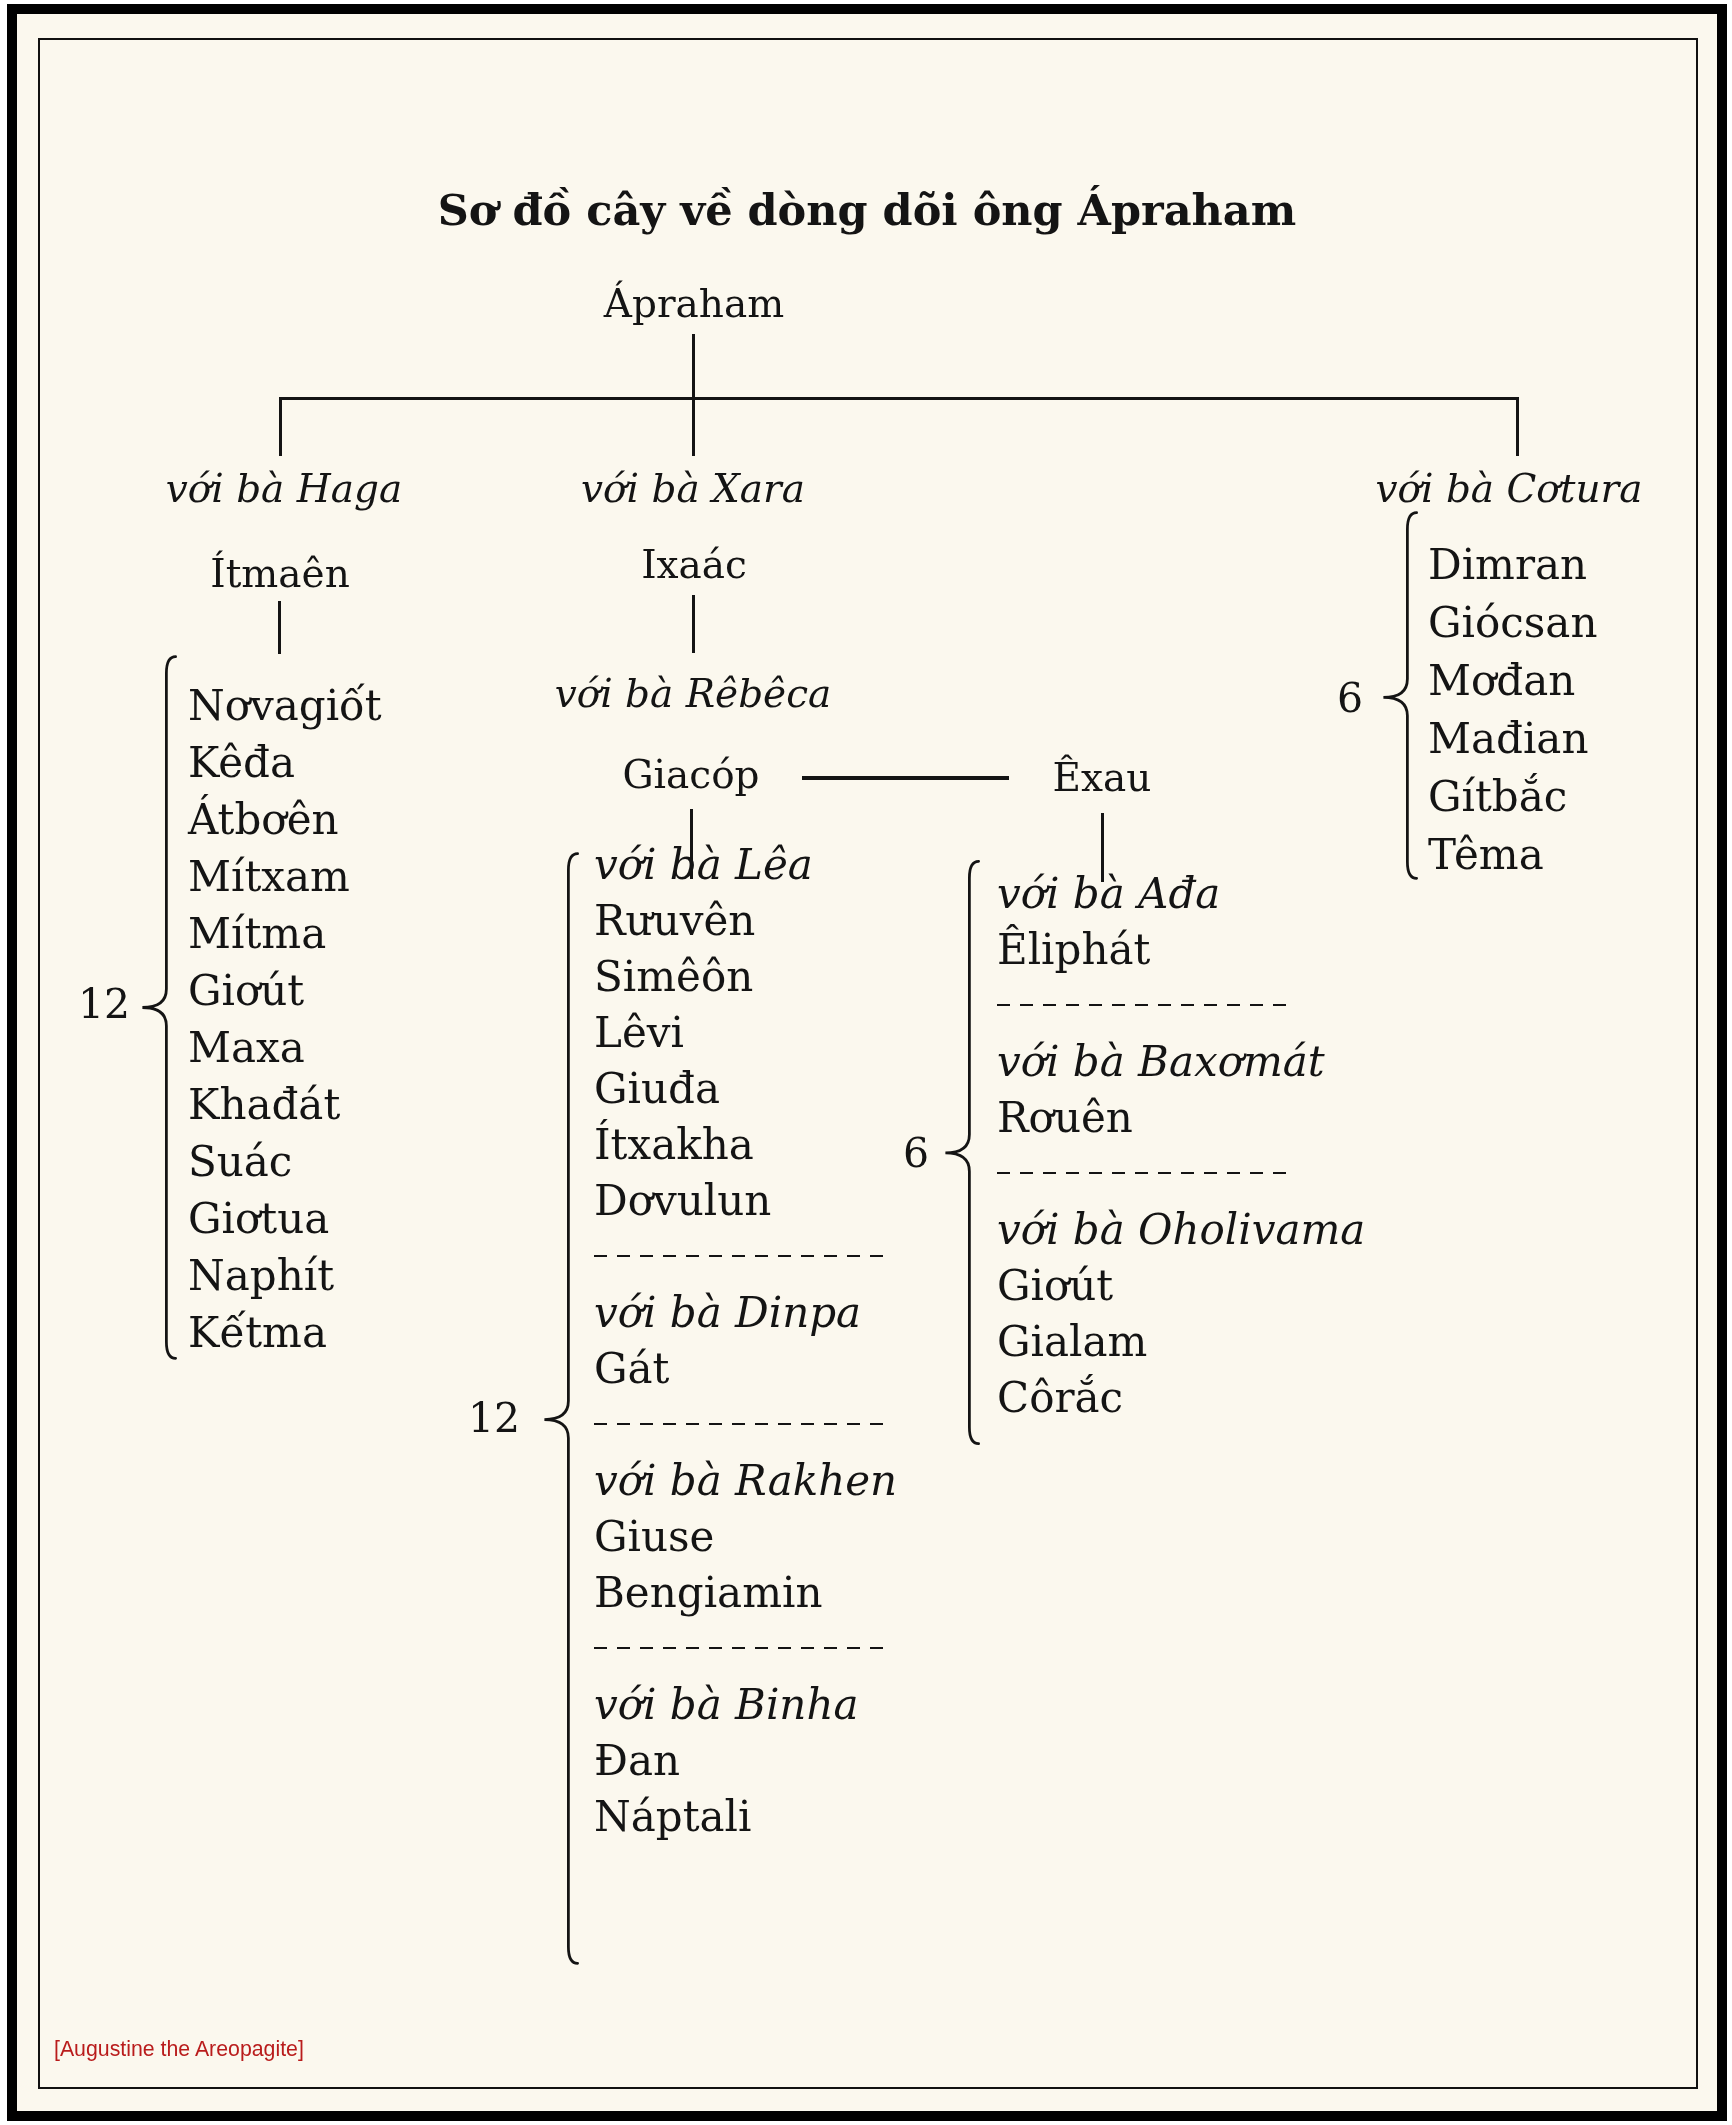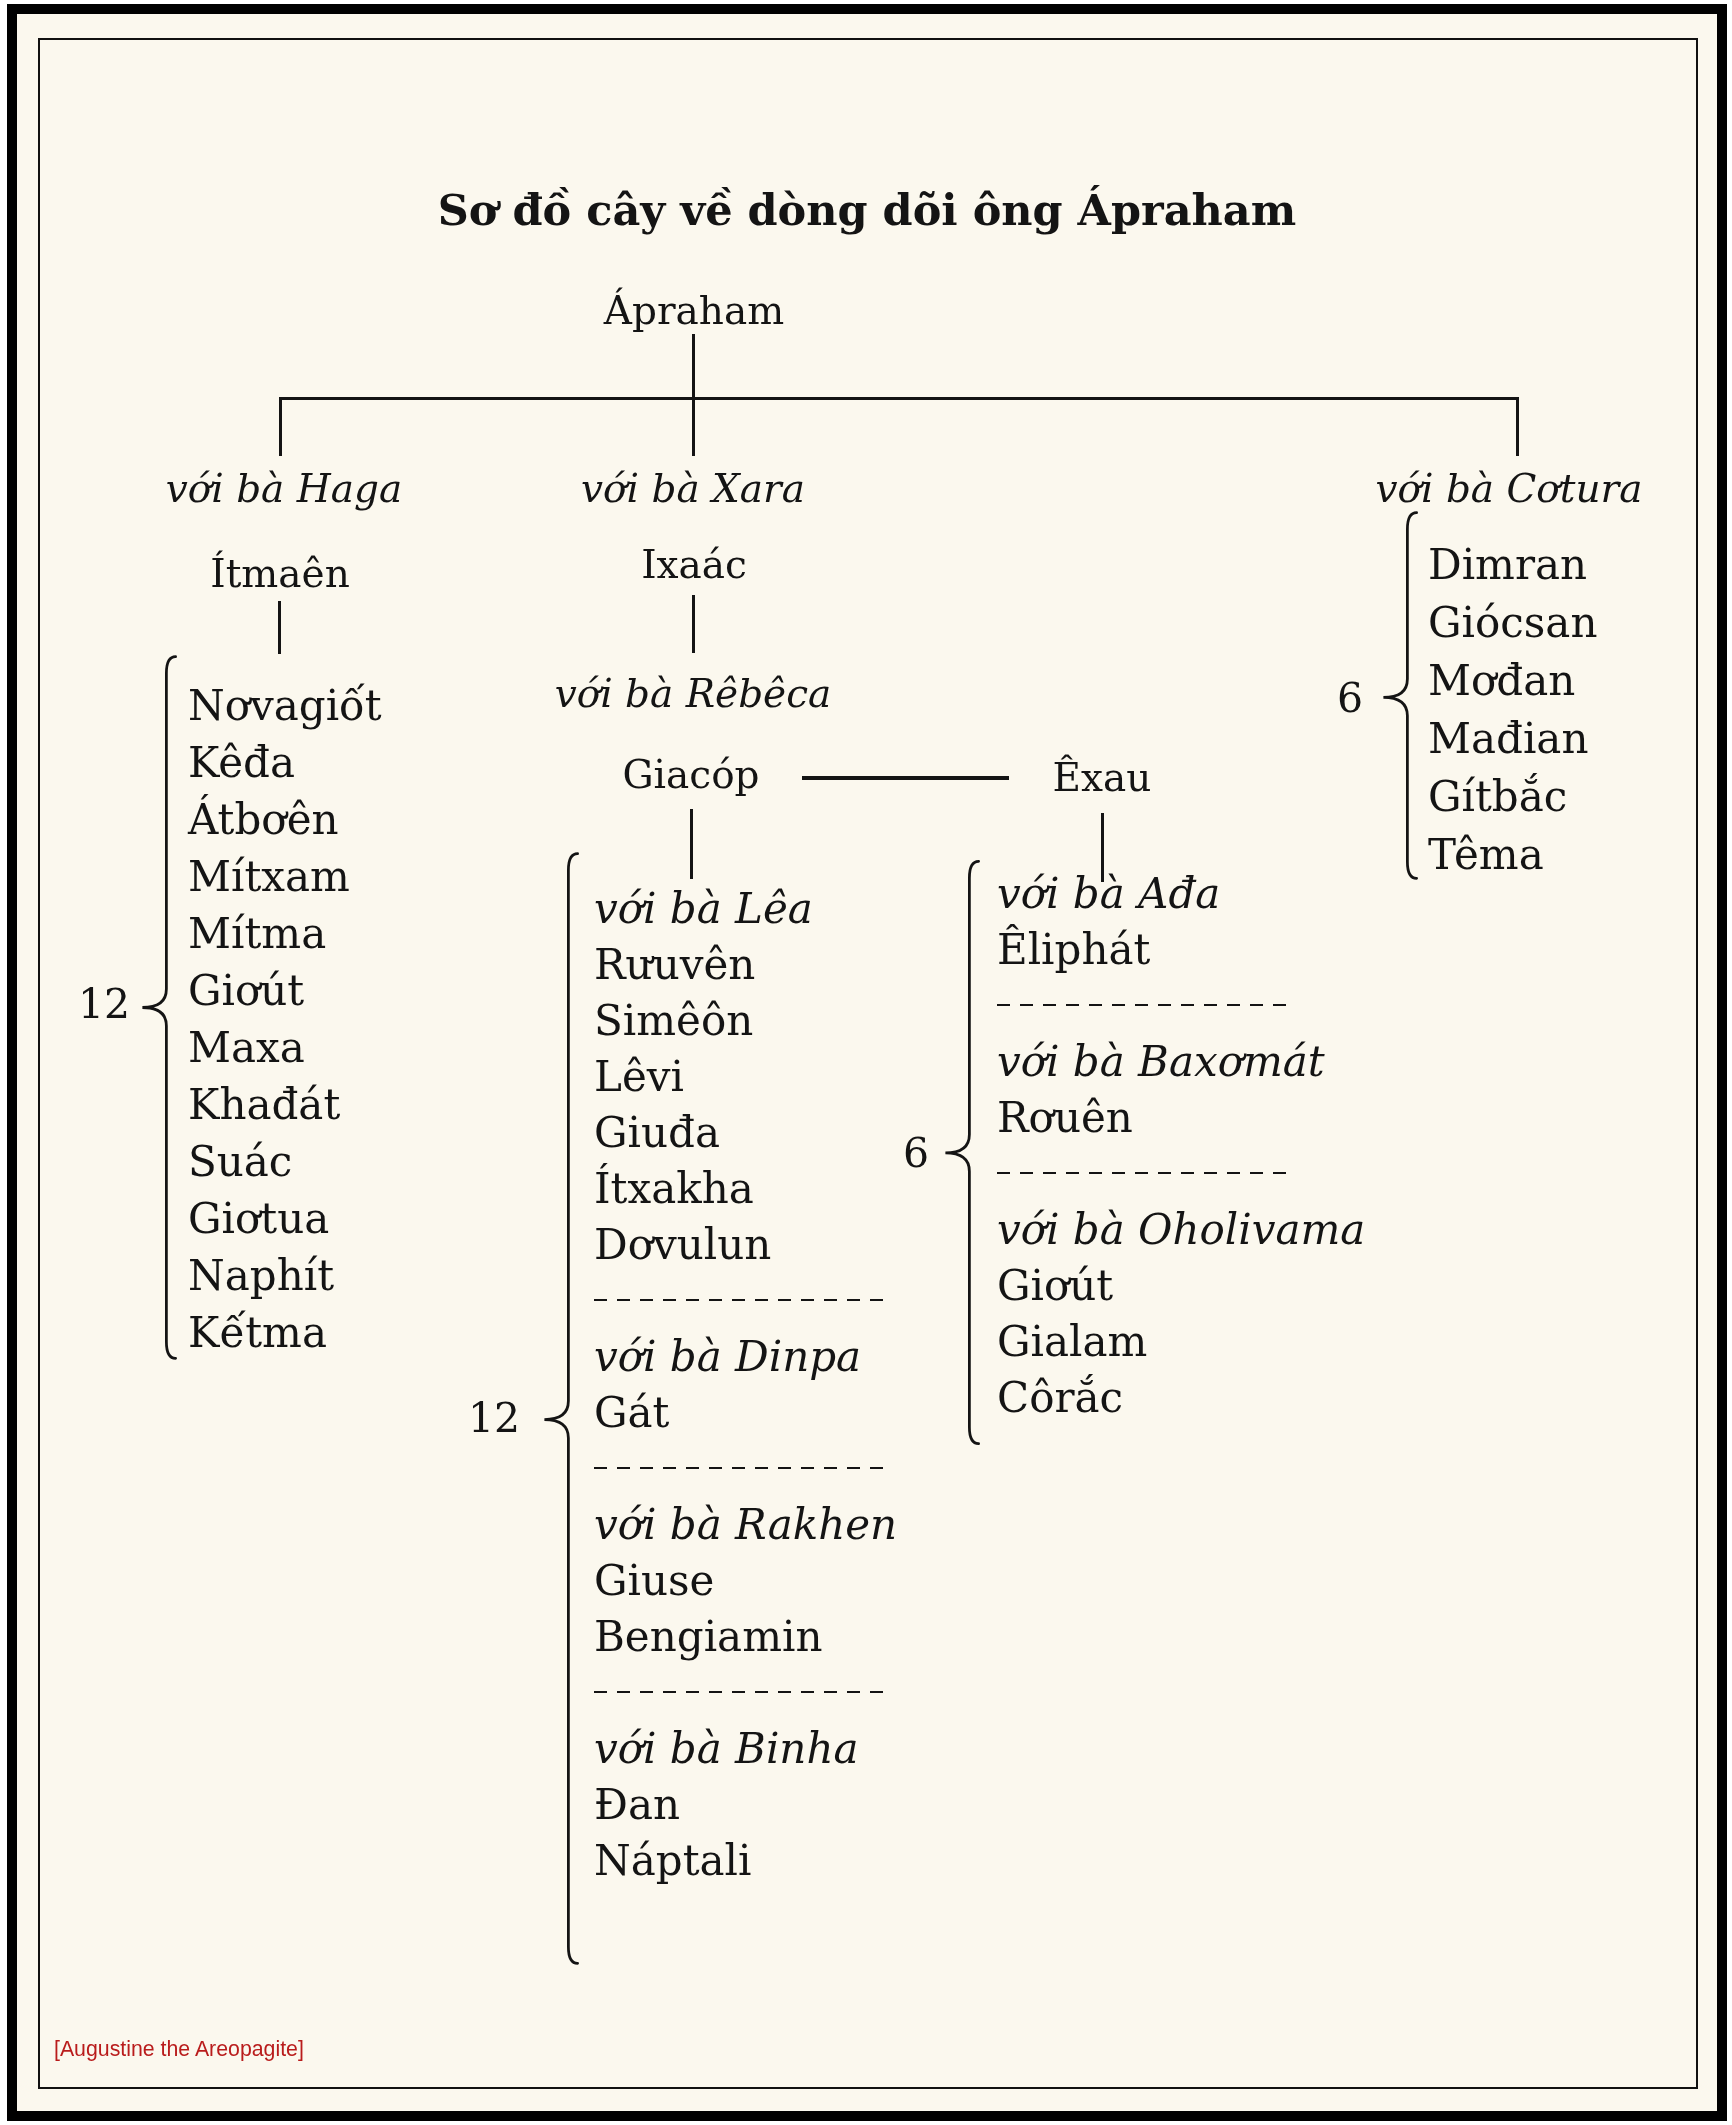--- a/index.html
+++ b/index.html
@@ -47,21 +47,21 @@
   }
 </style>
 </head>
 <body>
 
 <div class="outer-frame"></div>
 <div class="inner-frame"></div>
 
 <div class="title">Sơ đồ cây về dòng dõi ông Ápraham</div>
 
-<div class="name" style="left:694px;top:310px;">Ápraham</div>
+<div class="name" style="left:694px;top:303px;">Ápraham</div>
 
 <div class="vline" style="left:692px;top:334px;width:2.8px;height:63px;"></div>
 <div class="hline" style="left:279px;top:397px;width:1239px;height:2.8px;"></div>
 <div class="vline" style="left:279px;top:397px;width:2.8px;height:59px;"></div>
 <div class="vline" style="left:692px;top:397px;width:2.8px;height:59px;"></div>
 <div class="vline" style="left:1516px;top:397px;width:2.8px;height:59px;"></div>
 <div class="vline" style="left:278px;top:601px;width:2.8px;height:53px;"></div>
 <div class="vline" style="left:692px;top:595px;width:2.8px;height:58px;"></div>
 <div class="vline" style="left:690px;top:809px;width:2.8px;height:70px;"></div>
 <div class="vline" style="left:1101px;top:813px;width:2.8px;height:69px;"></div>
@@ -104,21 +104,21 @@
   <div class="row">Mítma</div>
   <div class="row">Giơút</div>
   <div class="row">Maxa</div>
   <div class="row">Khađát</div>
   <div class="row">Suác</div>
   <div class="row">Giơtua</div>
   <div class="row">Naphít</div>
   <div class="row">Kếtma</div>
 </div>
 
-<div class="list" style="left:594px;top:880px;--rh:56px;">
+<div class="list" style="left:594px;top:836px;--rh:56px;">
   <div class="row wife">với bà Lêa</div>
   <div class="row">Rưuvên</div>
   <div class="row">Simêôn</div>
   <div class="row">Lêvi</div>
   <div class="row">Giuđa</div>
   <div class="row">Ítxakha</div>
   <div class="row">Dơvulun</div>
   <div class="row">
       <div class="dashsep"></div>
     </div>

